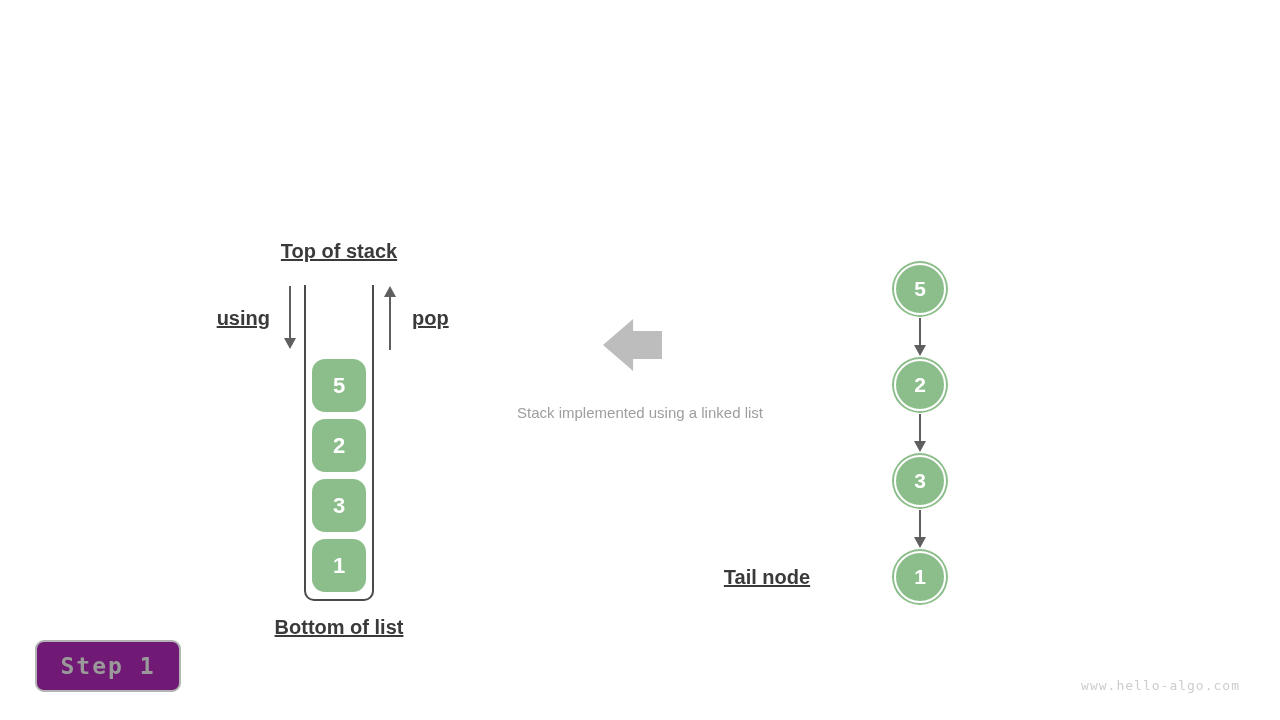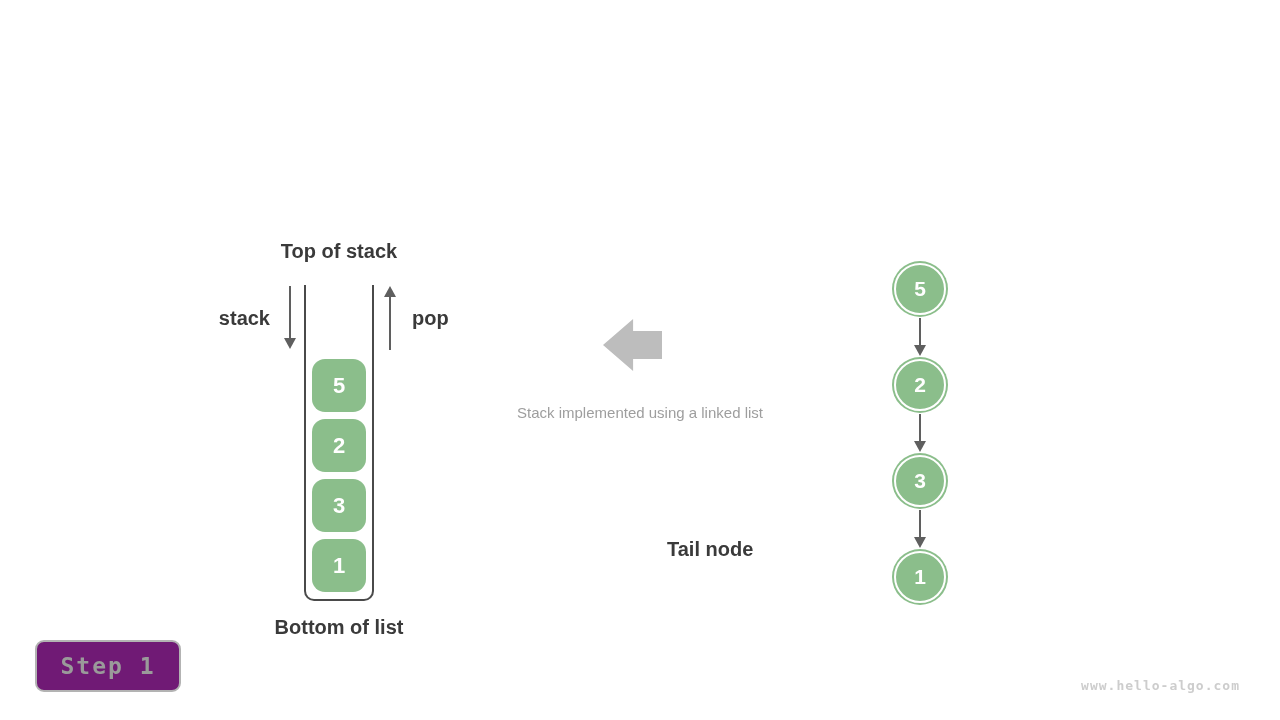--- a/index.html
+++ b/index.html
@@ -2,21 +2,21 @@
 <html style="--node-green: #8bbe8b; --wall-gray: #4a4a4a; --arrow-gray: #5f5f5f; --block-arrow-gray: #bdbdbd; --caption-gray: #9e9e9e; --label-dark: #3a3a3a; --step-gray: #9a9a9a; --watermark-gray: #cdcdcd;"><head>
 <meta charset="utf-8">
 <style>
   html,body { margin:0; padding:0; background:#fff; }
   .stage {
     position:relative; width:1280px; height:720px; background:#ffffff;
     font-family:"Liberation Sans", sans-serif; overflow:hidden;
   }
   .label {
     position:absolute; font-weight:bold; font-size:20px;
-    color:var(--label-dark,#3a3a3a); line-height:23px;
+    color:var(--label-dark,#3a3a3a); line-height:23px;text-decoration:underline;
   }
   
   .stack-container {
     position:absolute; left:304px; top:285px; width:70px; height:316px;
     box-sizing:border-box;
     border-left:2px solid var(--wall-gray,#4a4a4a);
     border-right:2px solid var(--wall-gray,#4a4a4a);
     border-bottom:2px solid var(--wall-gray,#4a4a4a);
     border-radius:0 0 10px 10px;
     background:#fff;
@@ -67,52 +67,52 @@
     position:absolute; left:35px; top:640px; width:146px; height:52px;
     box-sizing:border-box; background:#701a75;
     border:2px solid #b3b3b3; border-radius:9px;
     display:flex; align-items:center; justify-content:center;
     font-family:"DejaVu Sans Mono", monospace; font-weight:bold;
     font-size:23px; letter-spacing:2px; color:var(--step-gray,#9a9a9a);
   }
   .watermark {
     position:absolute; right:40px; top:678px;
     font-family:"DejaVu Sans Mono", monospace; font-size:13px;
-    letter-spacing:1px; color:var(--watermark-gray,#cdcdcd);font-weight:bold;
+    letter-spacing:1px; color:var(--watermark-gray,#cdcdcd);
   }
 </style>
 </head>
 <body>
 
 <div class="stage">
 
   <div class="label" style="left:239px; top:240px; width:200px; text-align:center;">Top of stack</div>
   <div class="label" style="left:219px; top:616px; width:240px; text-align:center;">Bottom of list</div>
-  <div class="label" style="left:178px; top:307px; width:92px; text-align:right;">stack</div>
+  <div class="label" style="left:178px; top:307px; width:92px; text-align:right;">using</div>
   <div class="label" style="left:412px; top:307px; width:92px; text-align:left;">pop</div>
 
   <div class="vline" style="left:289px; top:286px; height:53px;"></div>
   <div class="head-down" style="left:284px; top:338px;"></div>
 
   <div class="head-up" style="left:384px; top:286px;"></div>
   <div class="vline" style="left:389px; top:296px; height:54px;"></div>
 
   <div class="stack-container">
     <div class="stack-items">
       <div class="stack-item">5</div>
       <div class="stack-item">2</div>
       <div class="stack-item">3</div>
       <div class="stack-item">1</div>
     </div>
   </div>
 
   <div class="block-arrow"></div>
   <div class="caption">Stack implemented using a linked list</div>
 
-  <div class="label" style="left:667px; top:538px; width:200px; text-align:left;">Tail node</div>
+  <div class="label" style="left:667px; top:566px; width:200px; text-align:center;">Tail node</div>
 
   <div class="list-node" style="top:263px;">5</div>
   <div class="list-node" style="top:359px;">2</div>
   <div class="list-node" style="top:455px;">3</div>
   <div class="list-node" style="top:551px;">1</div>
 
   <div class="vline" style="left:919px; top:318px; height:28px;"></div>
   <div class="head-down" style="left:914px; top:345px;"></div>
   <div class="vline" style="left:919px; top:414px; height:28px;"></div>
   <div class="head-down" style="left:914px; top:441px;"></div>

